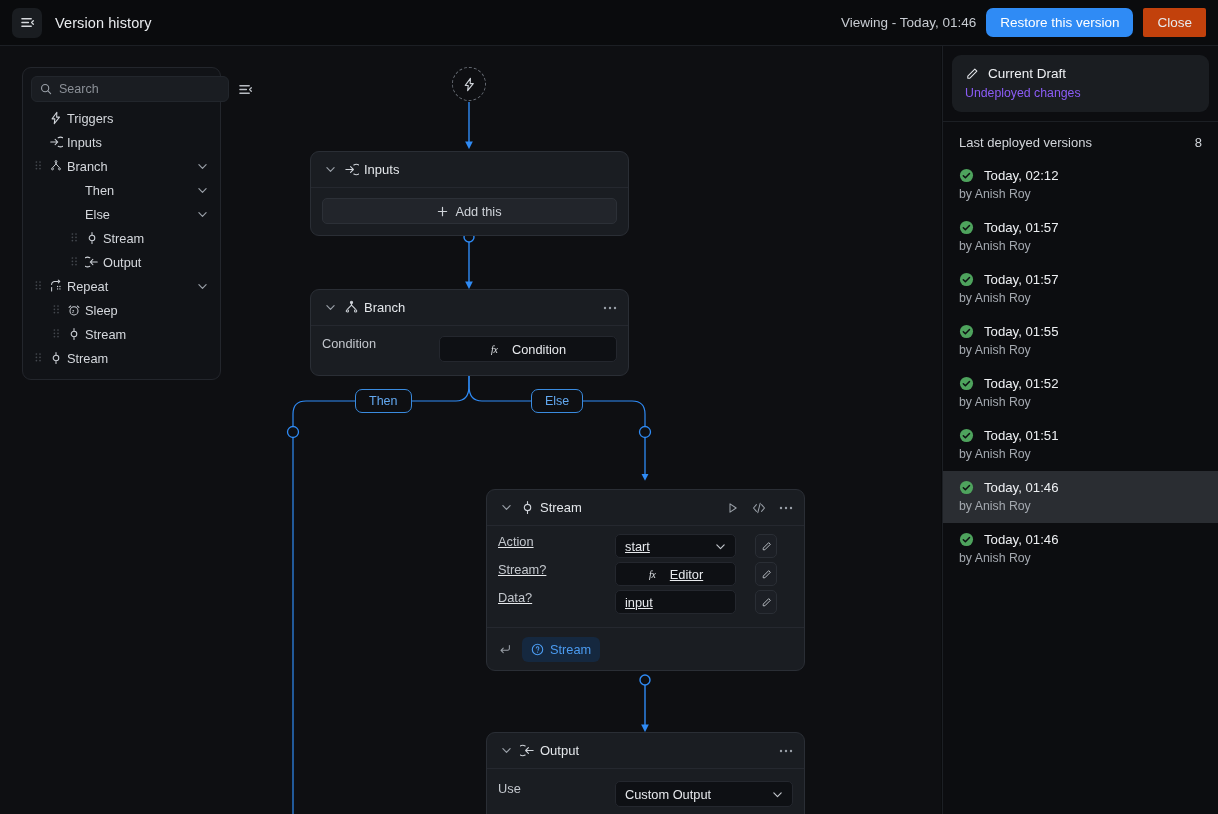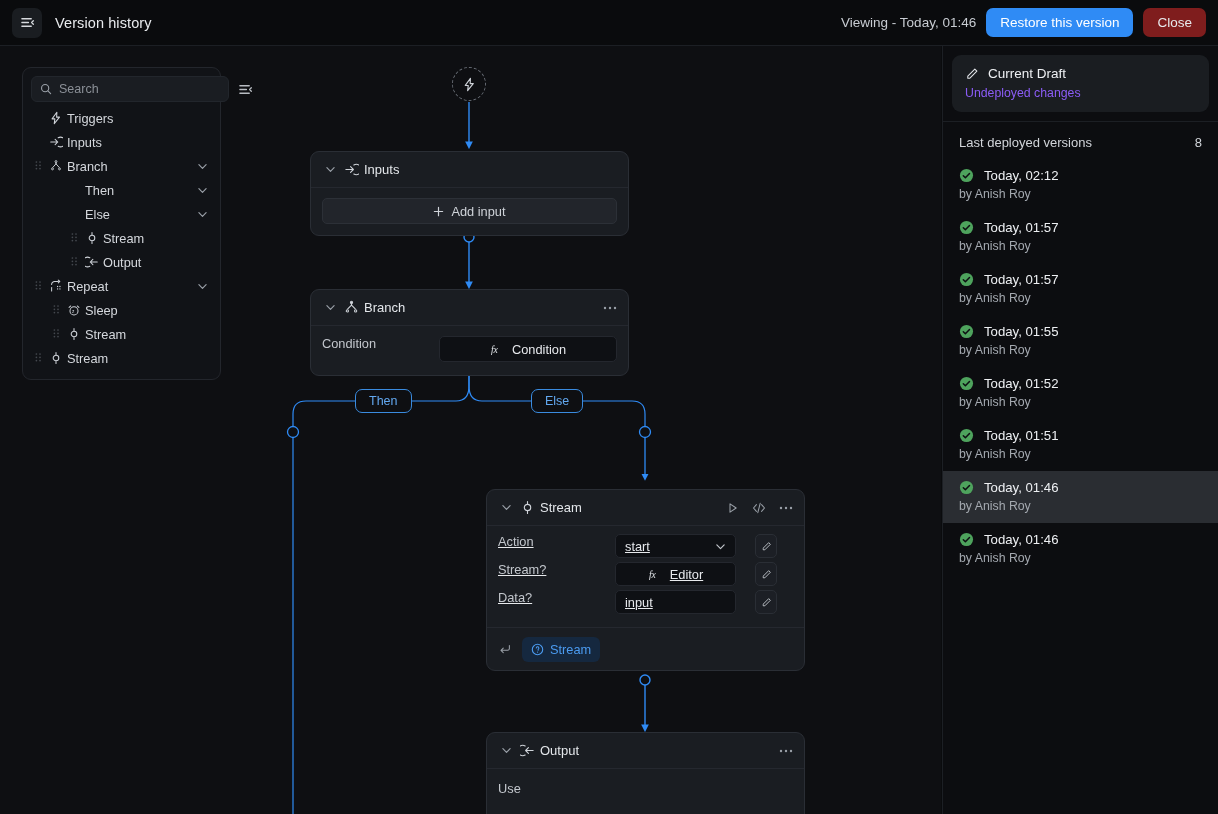--- a/index.html
+++ b/index.html
@@ -35,23 +35,23 @@
     padding-right: 12px;
   }
   .viewing-text { font-size: 13.5px; color: #c8ccd2; }
   .btn-restore {
     background: #2f8bf5; color: #fff; border: none;
     font-size: 13.5px; font-family: inherit;
     padding: 8px 14px; border-radius: 7px; cursor: pointer;
     line-height: 1;
   }
   .btn-close {
-    background: #7f1d1d; color: #e7e9ec; border: none;
+    background: #c2410c; color: #e7e9ec; border: none;
     font-size: 13.5px; font-family: inherit;
-    padding: 8px 14px; border-radius: 7px; cursor: pointer;
+    padding: 8px 14px; border-radius: 2px; cursor: pointer;
     line-height: 1;
   }
 
   
   .canvas {
     position: absolute; top: 46px; left: 0; width: 941px; height: 768px;
     background: #0e0f12;
     overflow: hidden;
   }
   .edges { position: absolute; top: 0; left: 0; width: 941px; height: 768px; }
@@ -465,21 +465,21 @@
             <path d="M10.5 3.2A5.5 5.5 0 1110.5 12.8" stroke="#cfd3d9" stroke-width="1.2" stroke-linecap="round" fill="none"></path>
           </svg>
         </div>
         <div class="node-title">Inputs</div>
       </div>
       <div class="node-body">
         <div class="add-input-btn">
           <svg width="11" height="11" viewBox="0 0 12 12">
               <path d="M6 1.5v9M1.5 6h9" stroke="#cfd3d9" stroke-width="1.3" stroke-linecap="round"></path>
             </svg>
-          <span>Add input</span>
+          <span>Add this</span>
         </div>
       </div>
     </div>
 
     <div class="node" style="left:310px; top:243px; width:319px;">
       <div class="node-head">
         <div class="node-caret">
           <svg width="9" height="9" viewBox="0 0 10 10">
               <path d="M1 3l4 4 4-4" stroke="#9aa0a8" stroke-width="1.3" fill="none" stroke-linecap="round" stroke-linejoin="round"></path>
             </svg>
@@ -631,20 +631,28 @@
                 <circle cx="2" cy="2" r="1.2" fill="#9aa0a8"></circle>
                 <circle cx="7" cy="2" r="1.2" fill="#9aa0a8"></circle>
                 <circle cx="12" cy="2" r="1.2" fill="#9aa0a8"></circle>
               </svg>
           </div>
         </div>
       </div>
       <div class="node-body" style="padding:12px 11px;">
         <div class="field-row">
           <div class="field-label">Use</div>
+          <div class="field-ctl" style="height:26px;">
+            <span>Custom Output</span>
+            <span class="chev">
+              <svg width="11" height="11" viewBox="0 0 12 12">
+                  <path d="M2 4.3l4 4 4-4" stroke="#c2c6cc" stroke-width="1.3" fill="none" stroke-linecap="round" stroke-linejoin="round"></path>
+                </svg>
+            </span>
+          </div>
         </div>
       </div>
     </div>
   </div>
 
   <div class="right-panel">
     <div class="draft-wrap">
       <div class="draft-card">
         <div class="draft-title-row">
           <svg width="14" height="14" viewBox="0 0 16 16" fill="none">

